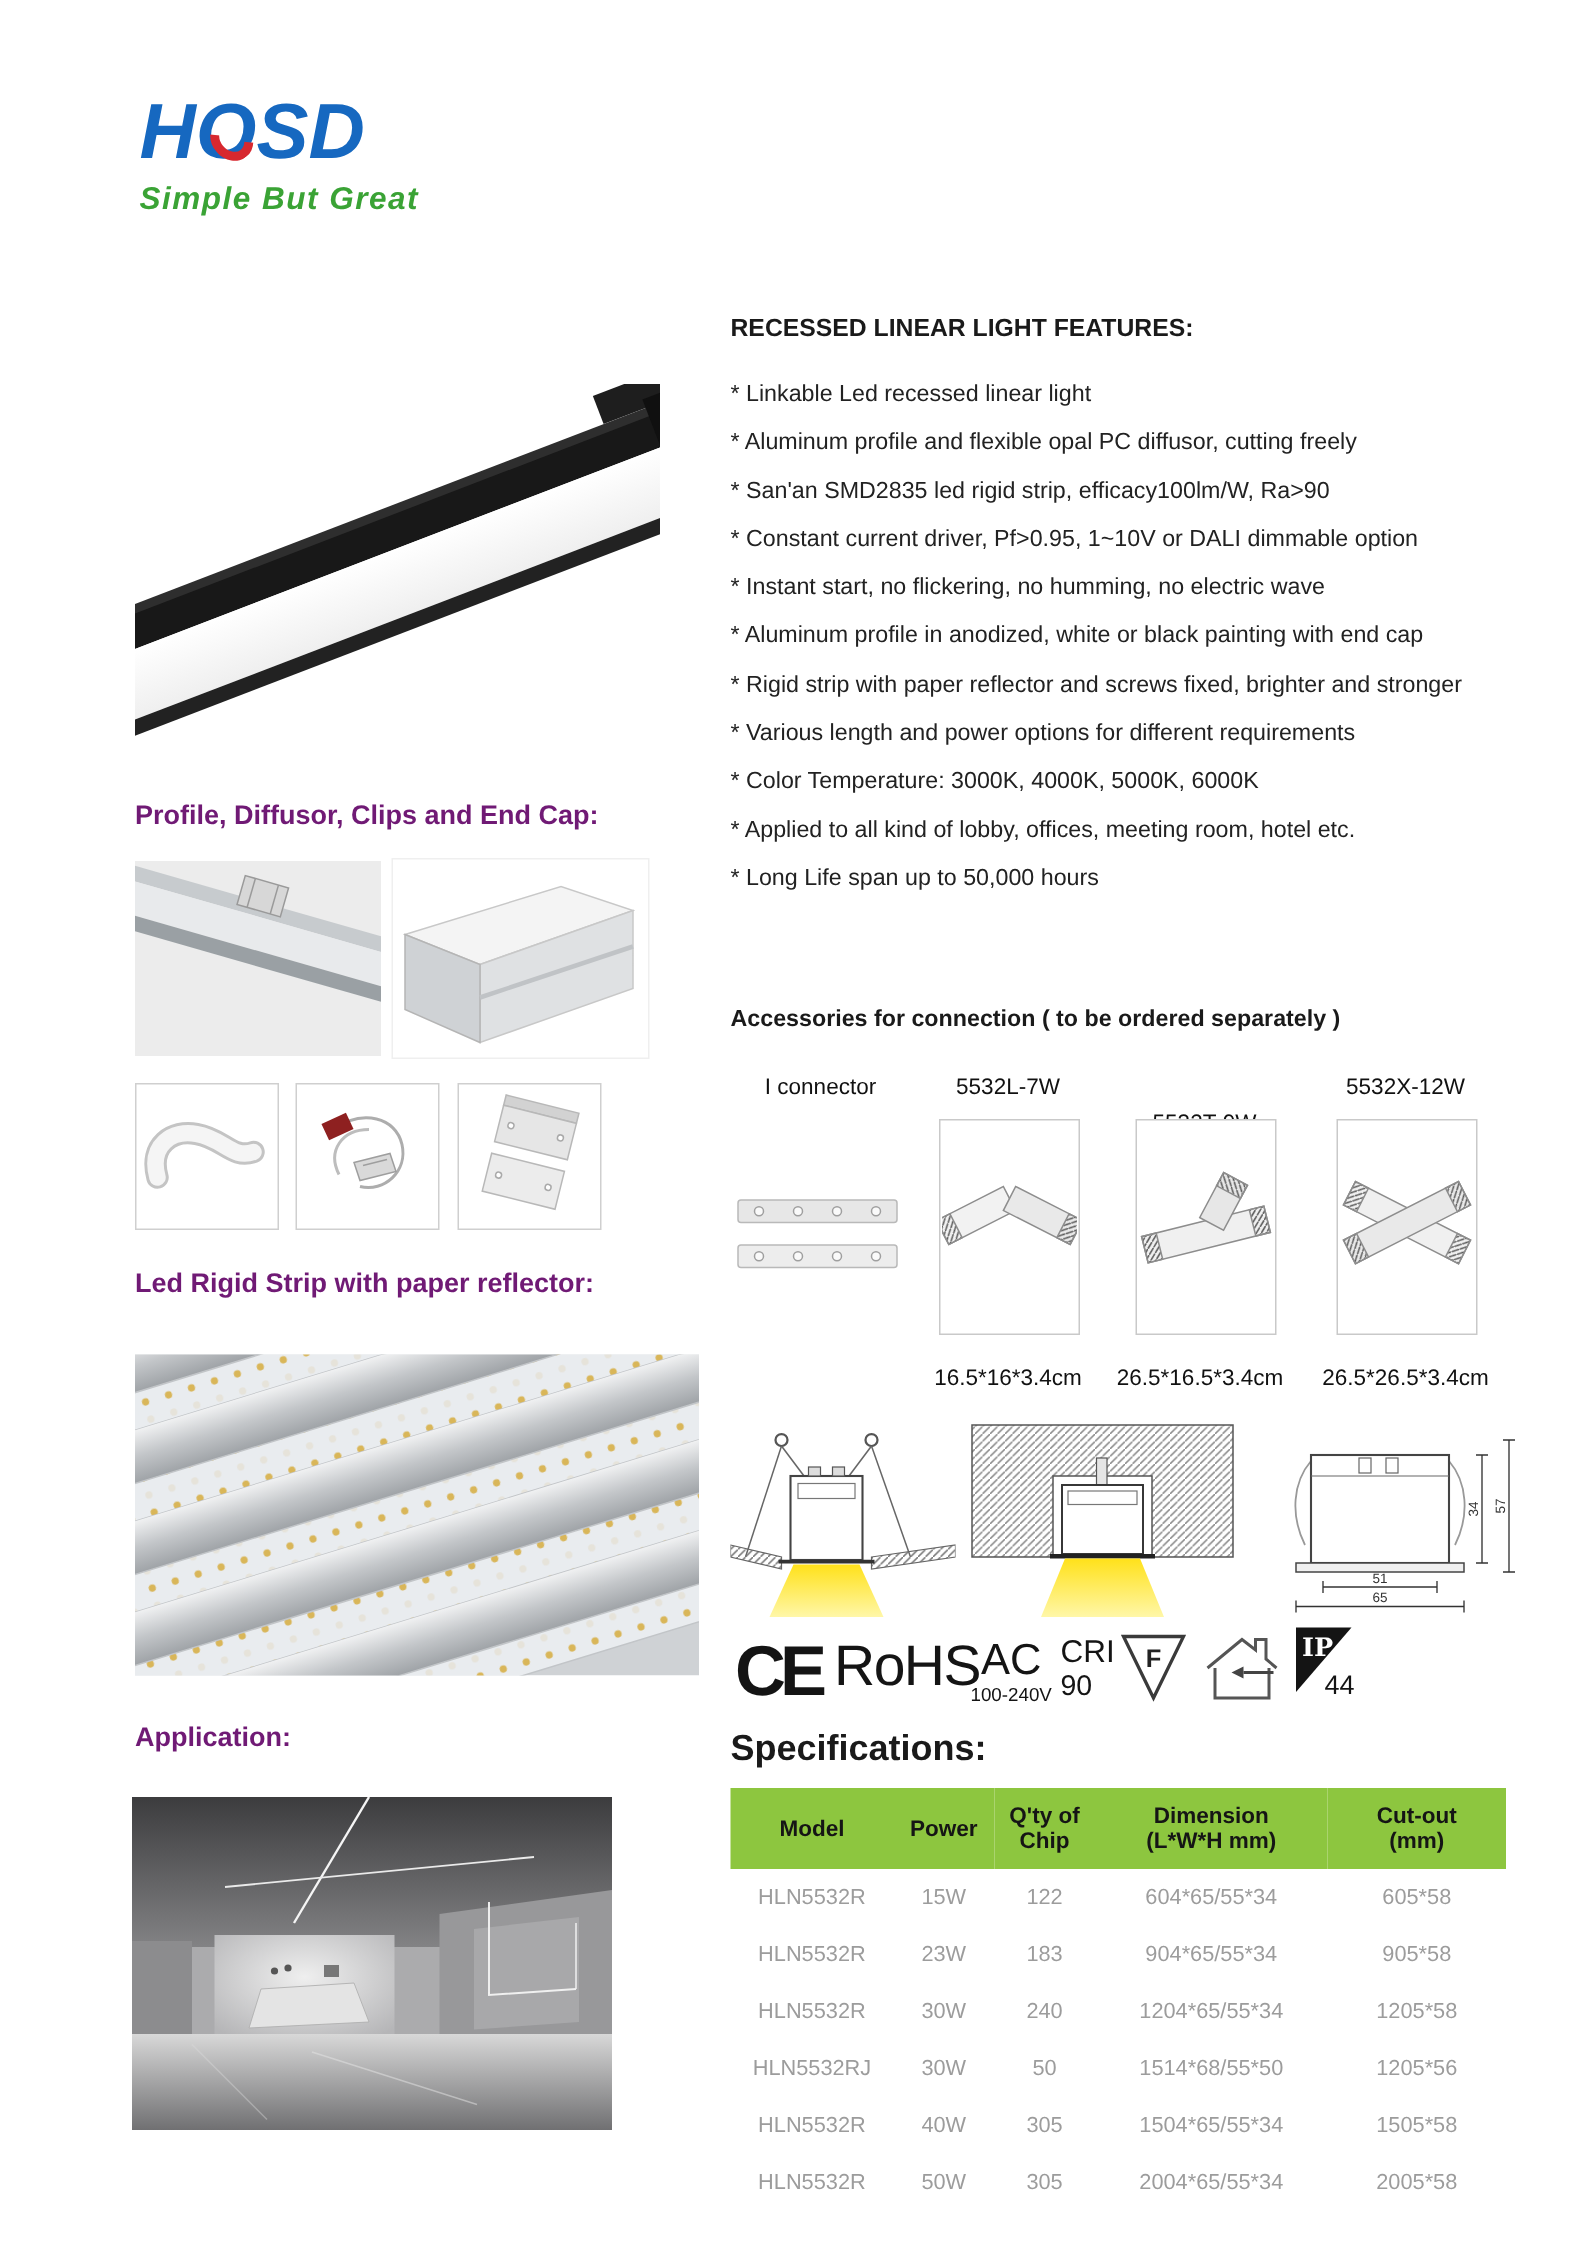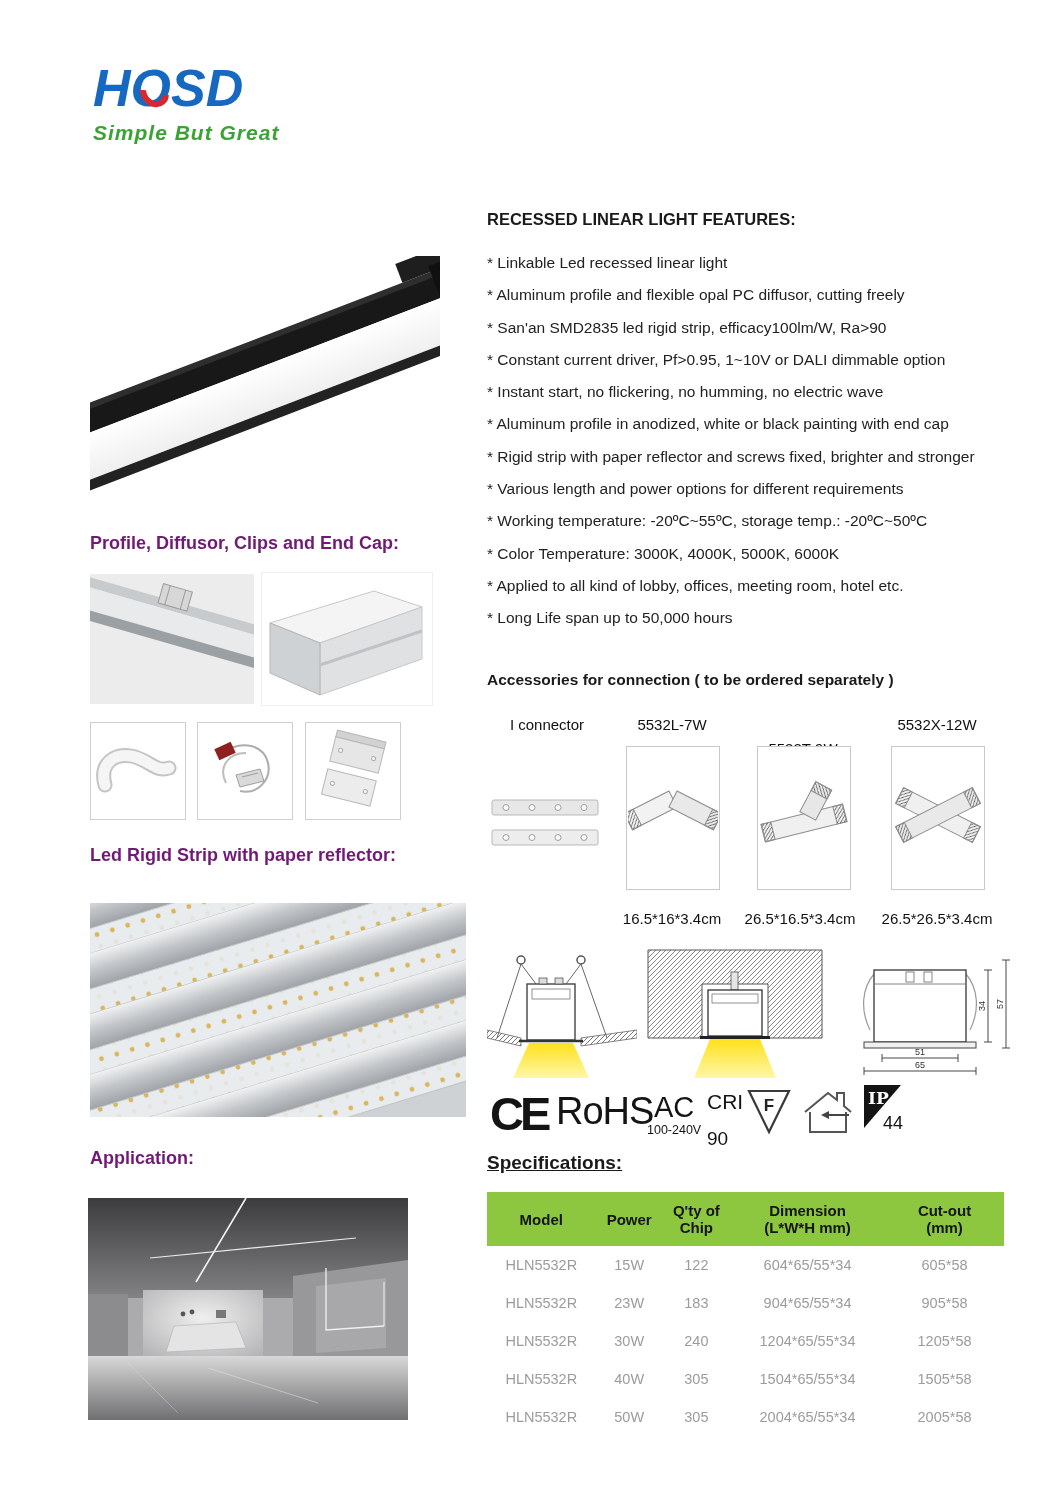--- a/index.html
+++ b/index.html
@@ -40,24 +40,24 @@
            display:flex;align-items:center;justify-content:center;}
   .acc-dim{position:absolute;top:910px;transform:translateX(-50%);font-size:15px;color:#111;white-space:nowrap;}
 
   
   .cert{position:absolute;color:#141414;}
   .cert-ce{left:490px;top:1086px;font-size:47px;font-weight:700;letter-spacing:-4px;}
   .cert-rohs{left:556px;top:1090px;font-size:38px;font-weight:500;letter-spacing:-1px;}
   .cert-ac{left:647px;top:1093px;text-align:center;line-height:1;}
   .ac-top{font-size:29px;} .ac-bot{font-size:12.5px;margin-top:2px;}
   .cert-cri{left:707px;top:1091px;line-height:1;}
-  .cri-top{font-size:21px;font-weight:500;} .cri-bot{font-size:19px;margin-top:17px;}
-
-  
-  .spec-h{left:487px;top:1152px;font-size:19px;font-weight:700;text-decoration:underline;}
+  .cri-top{font-size:21px;font-weight:500;} .cri-bot{font-size:19px;margin-top:3px;}
+
+  
+  .spec-h{left:487px;top:1152px;font-size:24px;font-weight:700;}
   .spec-table{position:absolute;left:487px;top:1192px;width:517px;border-collapse:collapse;}
   .spec-table th{background:#8DC63F;height:54px;font-size:15px;font-weight:700;color:#151515;
                  text-align:center;vertical-align:middle;white-space:pre-line;padding:0 2px;}
   .spec-table td{height:36px;font-size:14.5px;color:#9c9c9c;text-align:center;vertical-align:middle;white-space:nowrap;}
 </style>
 </head>
 <body>
 
 <div class="page">
 
@@ -211,21 +211,20 @@
   <div class="abs feat-title">RECESSED LINEAR LIGHT FEATURES:</div>
   <div class="abs features">
     <div class="feat">* Linkable Led recessed linear light</div>
     <div class="feat">* Aluminum profile and flexible opal PC diffusor, cutting freely</div>
     <div class="feat">* San'an SMD2835 led rigid strip, efficacy100lm/W, Ra&gt;90</div>
     <div class="feat">* Constant current driver, Pf&gt;0.95, 1~10V or DALI dimmable option</div>
     <div class="feat">* Instant start, no flickering, no humming, no electric wave</div>
     <div class="feat">* Aluminum profile in anodized, white or black painting with end cap</div>
     <div class="feat">* Rigid strip with paper reflector and screws fixed, brighter and stronger</div>
     <div class="feat">* Various length and power options for different requirements</div>
-    <div class="feat">* Working temperature: -20ºC~55ºC, storage temp.: -20ºC~50ºC</div>
     <div class="feat">* Color Temperature: 3000K, 4000K, 5000K, 6000K</div>
     <div class="feat">* Applied to all kind of lobby, offices, meeting room, hotel etc.</div>
     <div class="feat">* Long Life span up to 50,000 hours</div>
   </div>
 
   <div class="abs acc-h">Accessories for connection ( to be ordered separately )</div>
   <span class="acc-label" style="left:547px;">I connector</span>
   <span class="acc-label" style="left:672px;">5532L-7W</span>
   <span class="acc-label" style="left:803px;margin-top:24px;">5532T-9W</span>
   <span class="acc-label" style="left:937px;">5532X-12W</span>
@@ -455,20 +454,27 @@
         <td>905*58</td>
       </tr>
       <tr>
         <td>HLN5532R</td>
         <td>30W</td>
         <td>240</td>
         <td>1204*65/55*34</td>
         <td>1205*58</td>
       </tr>
       <tr>
+        <td>HLN5532RJ</td>
+        <td>30W</td>
+        <td>50</td>
+        <td>1514*68/55*50</td>
+        <td>1205*56</td>
+      </tr>
+      <tr>
         <td>HLN5532R</td>
         <td>40W</td>
         <td>305</td>
         <td>1504*65/55*34</td>
         <td>1505*58</td>
       </tr>
       <tr>
         <td>HLN5532R</td>
         <td>50W</td>
         <td>305</td>

